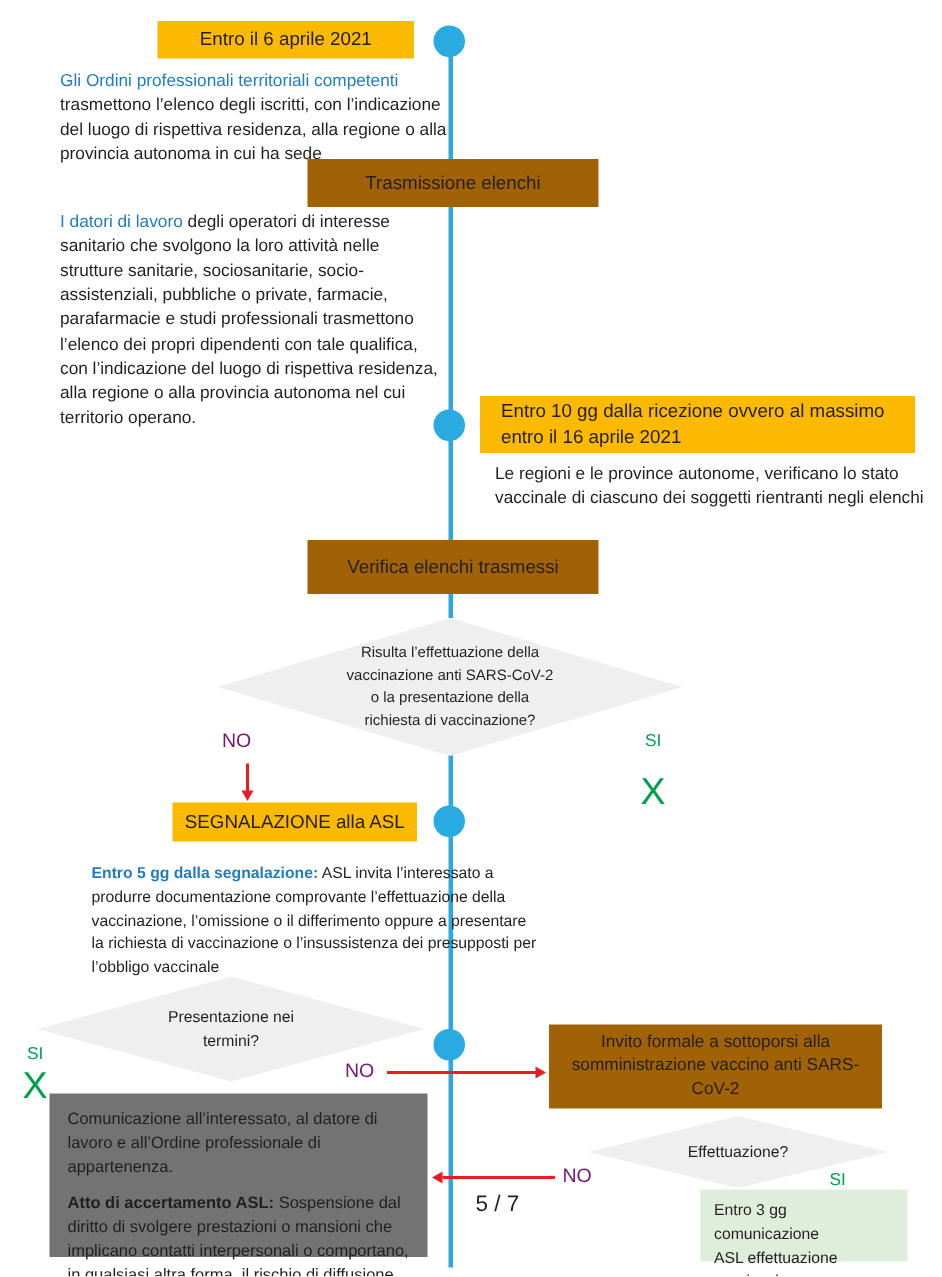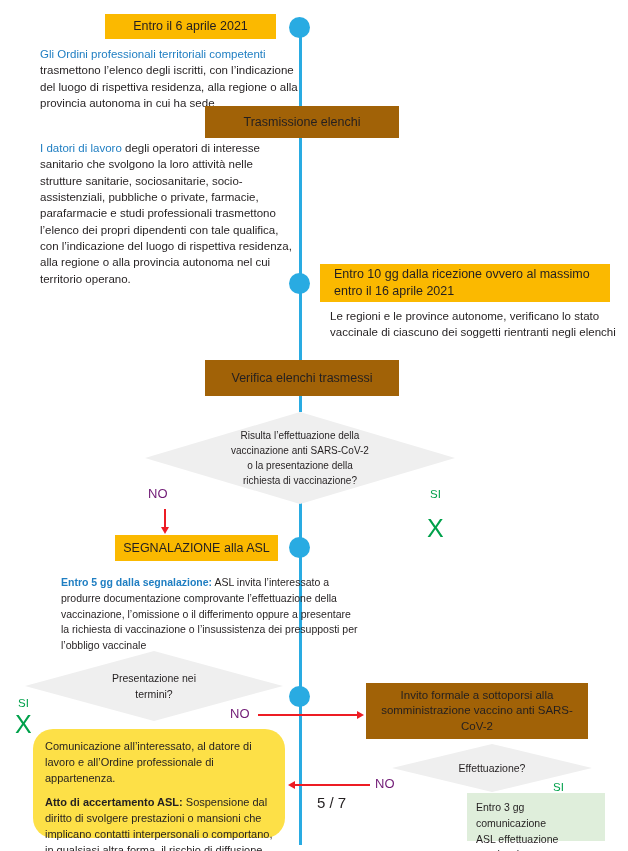--- a/index.html
+++ b/index.html
@@ -52,27 +52,26 @@
     color: #231F20;
     display: flex;
     align-items: center;
     justify-content: center;
     text-align: center;
     font-size: 12.5px;
     line-height: 1.35;
     padding: 4px 8px;
   }
   .box-peach-light {
-    background: #fde047;
+    background: #737373;
     color: #231F20;
     font-size: 11px;
     line-height: 1.45;
     padding: 10px 12px 8px 12px;
     text-align: left;
-    border-radius: 20px;
   }
   .box-green {
     background: #DFEEDB;
     color: #231F20;
     font-size: 10.5px;
     line-height: 1.5;
     padding: 7px 9px;
     text-align: left;
   }
 

